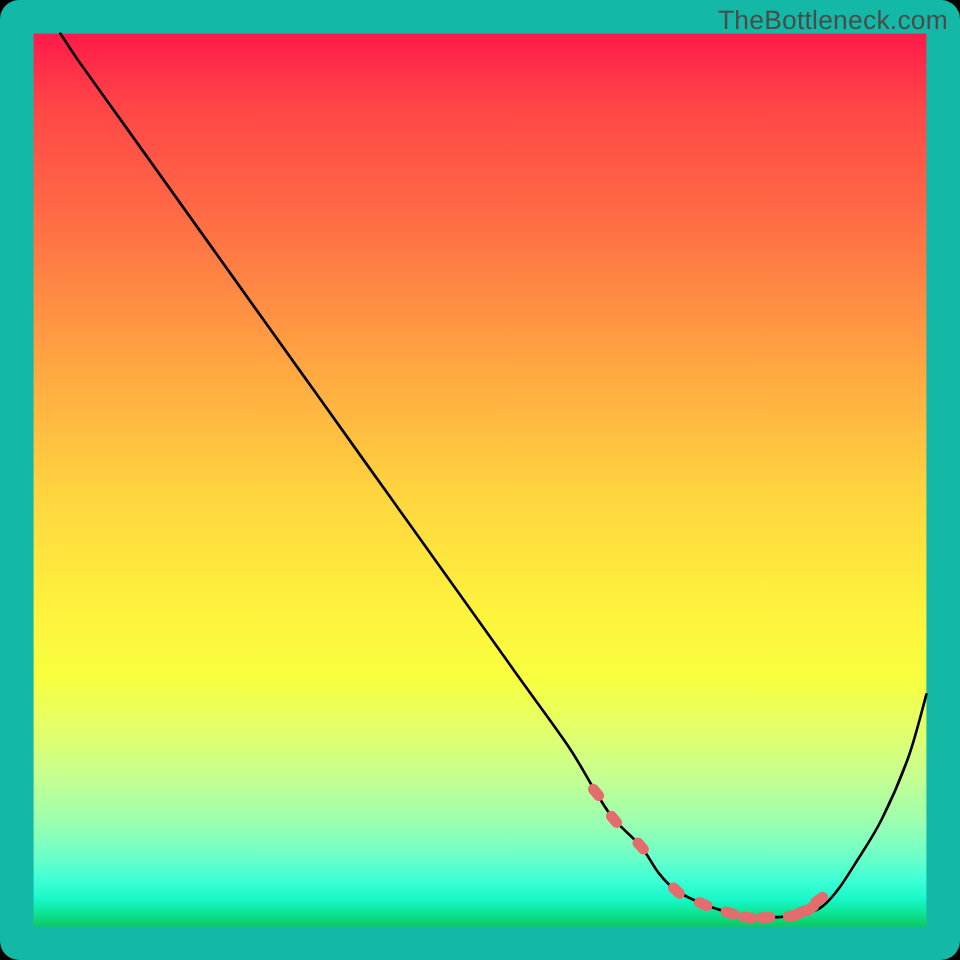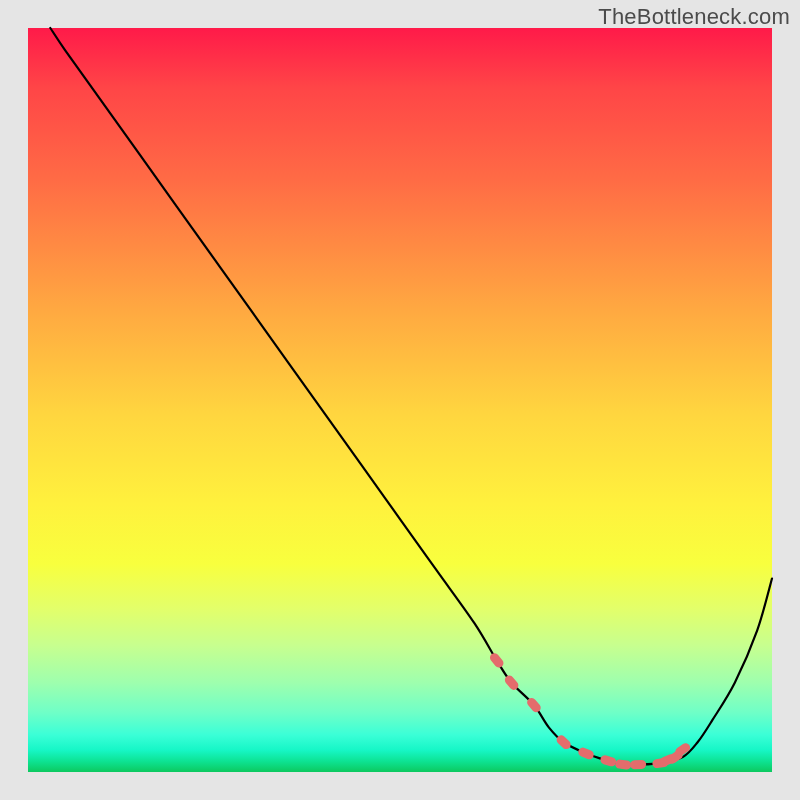--- a/index.html
+++ b/index.html
@@ -8,21 +8,22 @@
     width: 800px;
     height: 800px;
     background: #000;
     overflow: hidden;
     font-family: Arial, Helvetica, sans-serif;
   }
   .frame {
     position: relative;
     width: 800px;
     height: 800px;
-    background: #e5e5e5;
+    background: #14b8a6;
+    border-radius: 16px;
   }
   .watermark {
     position: absolute;
     top: 4px;
     right: 10px;
     color: #4b4b4b;
     font-size: 22px;
     font-weight: 500;
     letter-spacing: 0.2px;
     z-index: 10;

